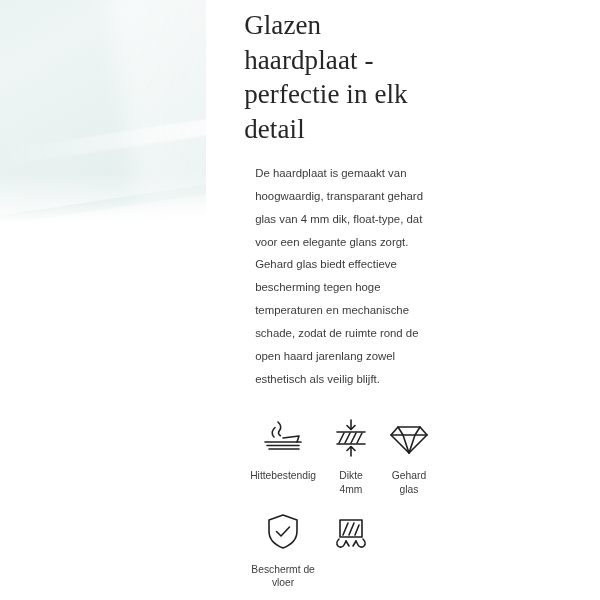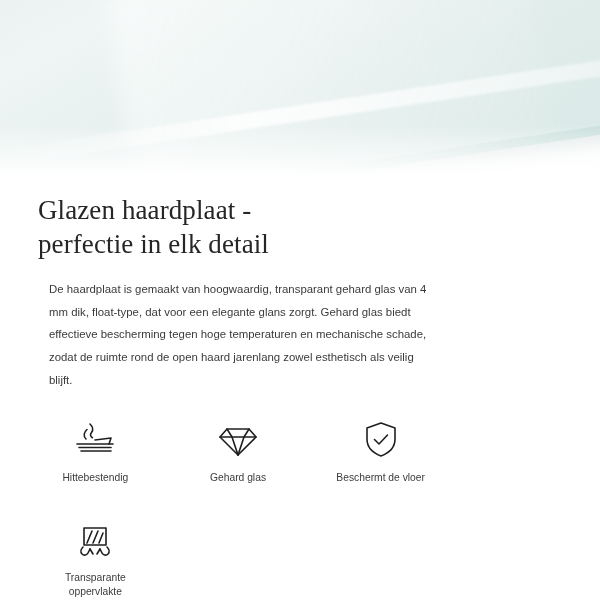--- a/index.html
+++ b/index.html
@@ -11,21 +11,21 @@
     background: #ffffff;
     overflow: hidden;
   }
 
   .page {
     position: relative;
     width: 476px;
     height: 600px;
     background: #ffffff;
     display: flex;
-    flex-direction: column;
+    flex-direction: row;
   }
 
   
   .hero {
     position: relative;
     width: 600px;
     height: 232px;
     overflow: hidden;
     background: #ffffff;
   }
@@ -109,21 +109,20 @@
     max-width: 530px;
   }
 
   
   .features {
     display: grid;
     grid-template-columns: repeat(3, 1fr);
     row-gap: 8px;
     column-gap: 0px;
     padding-top: 6px;
-    gap: 28px;
   }
   .feature {
     display: flex;
     flex-direction: column;
     align-items: center;
     justify-content: flex-start;
     text-align: center;
     padding: 4px 6px 2px 6px;
   }
   .feature-icon {
@@ -170,20 +169,34 @@
             <path d="M13 20 c-3 -3 -2 -7 1 -9.5"></path>
             <path d="M4 25 h36"></path>
             <path d="M6 28.5 h32"></path>
             <path d="M8 32 h30"></path>
             <path d="M22 21 l16 -2 l-2 6"></path>
           </svg>
         </div>
         <div class="feature-label">Hittebestendig</div>
       </div>
 
+      <div class="feature">
+        <div class="feature-icon">
+          <svg width="44" height="42" viewBox="0 0 44 42" fill="none" stroke="#1f1f1f" stroke-width="1.6" stroke-linecap="round" stroke-linejoin="round">
+            <path d="M22 3 v9"></path>
+            <path d="M18 8.5 l4 4 l4 -4"></path>
+            <path d="M8 15 h28"></path>
+            <path d="M8 27 h28"></path>
+            <path d="M10 26 l5 -10 M16 26 l5 -10 M22 26 l5 -10 M28 26 l5 -10"></path>
+            <path d="M22 39 v-9"></path>
+            <path d="M18 33.5 l4 -4 l4 4"></path>
+          </svg>
+        </div>
+        <div class="feature-label">Dikte 4mm</div>
+      </div>
 
       <div class="feature">
         <div class="feature-icon">
           <svg width="44" height="42" viewBox="0 0 44 42" fill="none" stroke="#1f1f1f" stroke-width="1.6" stroke-linecap="round" stroke-linejoin="round">
             <path d="M11 10 h22 l7 8 l-18 18 L4 18 z"></path>
             <path d="M4 18 h36"></path>
             <path d="M11 10 l5 8 l6 18"></path>
             <path d="M33 10 l-5 8 l-6 18"></path>
           </svg>
         </div>
@@ -204,18 +217,17 @@
       <div class="feature">
         <div class="feature-icon">
           <svg width="44" height="42" viewBox="0 0 44 42" fill="none" stroke="#1f1f1f" stroke-width="1.6" stroke-linecap="round" stroke-linejoin="round">
             <path d="M11 9 h22 v17 h-22 z"></path>
             <path d="M14 24 l5 -12 M20 24 l5 -12 M26 24 l4 -10"></path>
             <path d="M10 28 c-2 2 -3 5 -1 7 c2 2 5 1 6 -1 l2 -4"></path>
             <path d="M34 28 c2 2 3 5 1 7 c-2 2 -5 1 -6 -1 l-2 -4"></path>
             <path d="M17 30 l3 5 M27 30 l-3 5"></path>
           </svg>
         </div>
-        <div class="feature-label">Transparante oppervlakte</div>
       </div>
 
     </div>
   </div>
 </div>
 
 </body></html>

